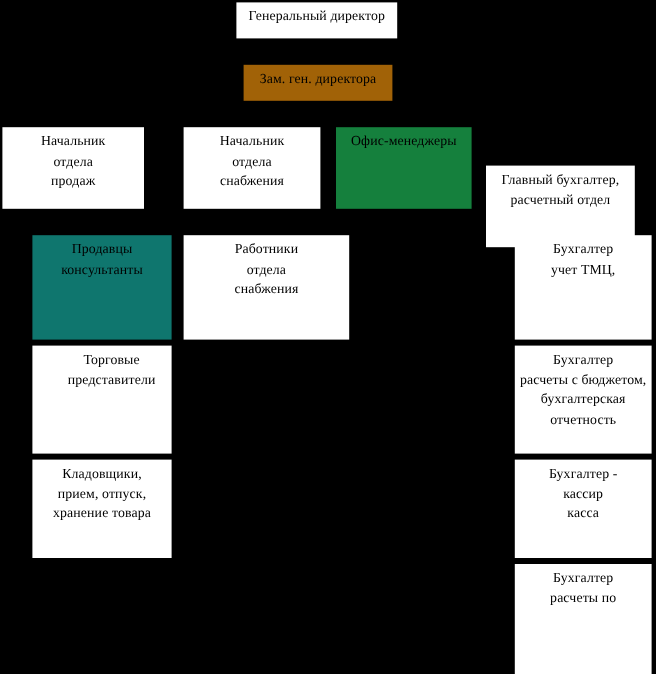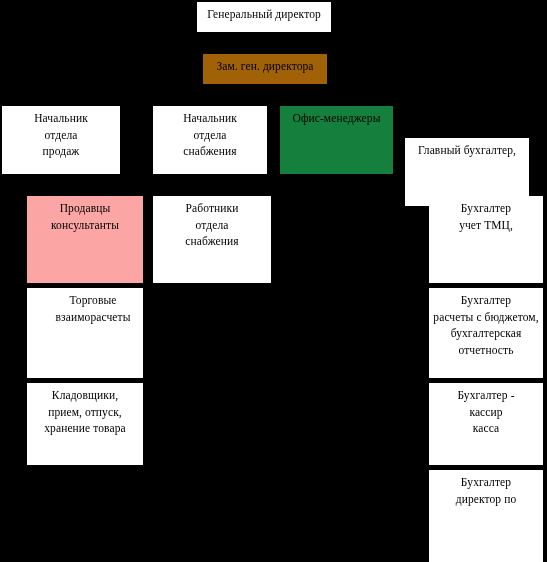--- a/index.html
+++ b/index.html
@@ -53,51 +53,52 @@
     <div class="node" style="left: 153px; top: 106px; width: 114px; height: 68px; background: rgb(255, 255, 255); color: rgb(0, 0, 0);">
       <span class="line">Начальник</span>
       <span class="line">отдела</span>
       <span class="line">снабжения</span>
     </div>
     <div class="node" style="left: 280px; top: 106px; width: 113px; height: 68px; background: #15803d; color: rgb(0, 0, 0);">
       <span class="line">Офис-менеджеры</span>
     </div>
     <div class="node" style="left: 405px; top: 106px; width: 124px; height: 68px; background: rgb(255, 255, 255); color: rgb(0, 0, 0); margin-top: 32px;">
       <span class="line">Главный бухгалтер,</span>
+      <span class="line">расчетный отдел</span>
     </div>
-    <div class="node" style="left: 27px; top: 196px; width: 116px; height: 87px; background: #fca5a5; color: rgb(0, 0, 0);">
+    <div class="node" style="left: 27px; top: 196px; width: 116px; height: 87px; background: #0f766e; color: rgb(0, 0, 0);">
       <span class="line">Продавцы</span>
       <span class="line">консультанты</span>
     </div>
-    <div class="node" style="left: 153px; top: 196px; width: 118px; height: 87px; background: rgb(255, 255, 255); color: rgb(0, 0, 0);">
+    <div class="node" style="left: 153px; top: 196px; width: 138px; height: 87px; background: rgb(255, 255, 255); color: rgb(0, 0, 0);">
       <span class="line">Работники</span>
       <span class="line">отдела</span>
       <span class="line">снабжения</span>
     </div>
     <div class="node" style="left: 429px; top: 196px; width: 114px; height: 87px; background: rgb(255, 255, 255); color: rgb(0, 0, 0);">
       <span class="line">Бухгалтер</span>
       <span class="line">учет ТМЦ,</span>
     </div>
     <div class="node" style="left: 27px; top: 288px; width: 116px; height: 90px; background: rgb(255, 255, 255); color: rgb(0, 0, 0); padding-left: 16px;">
       <span class="line">Торговые</span>
-      <span class="line">взаиморасчеты</span>
+      <span class="line">представители</span>
     </div>
     <div class="node" style="left: 429px; top: 288px; width: 114px; height: 90px; background: rgb(255, 255, 255); color: rgb(0, 0, 0);">
       <span class="line">Бухгалтер</span>
       <span class="line">расчеты с бюджетом,</span>
       <span class="line">бухгалтерская</span>
       <span class="line">отчетность</span>
     </div>
     <div class="node" style="left: 27px; top: 383px; width: 116px; height: 82px; background: rgb(255, 255, 255); color: rgb(0, 0, 0);">
       <span class="line">Кладовщики,</span>
       <span class="line">прием, отпуск,</span>
       <span class="line">хранение товара</span>
     </div>
     <div class="node" style="left: 429px; top: 383px; width: 114px; height: 82px; background: rgb(255, 255, 255); color: rgb(0, 0, 0);">
       <span class="line">Бухгалтер -</span>
       <span class="line">кассир</span>
       <span class="line">касса</span>
     </div>
     <div class="node" style="left: 429px; top: 470px; width: 114px; height: 92px; background: rgb(255, 255, 255); color: rgb(0, 0, 0);">
       <span class="line">Бухгалтер</span>
-      <span class="line">директор по</span>
+      <span class="line">расчеты по</span>
     </div>
   </div>
 
 </body></html>

